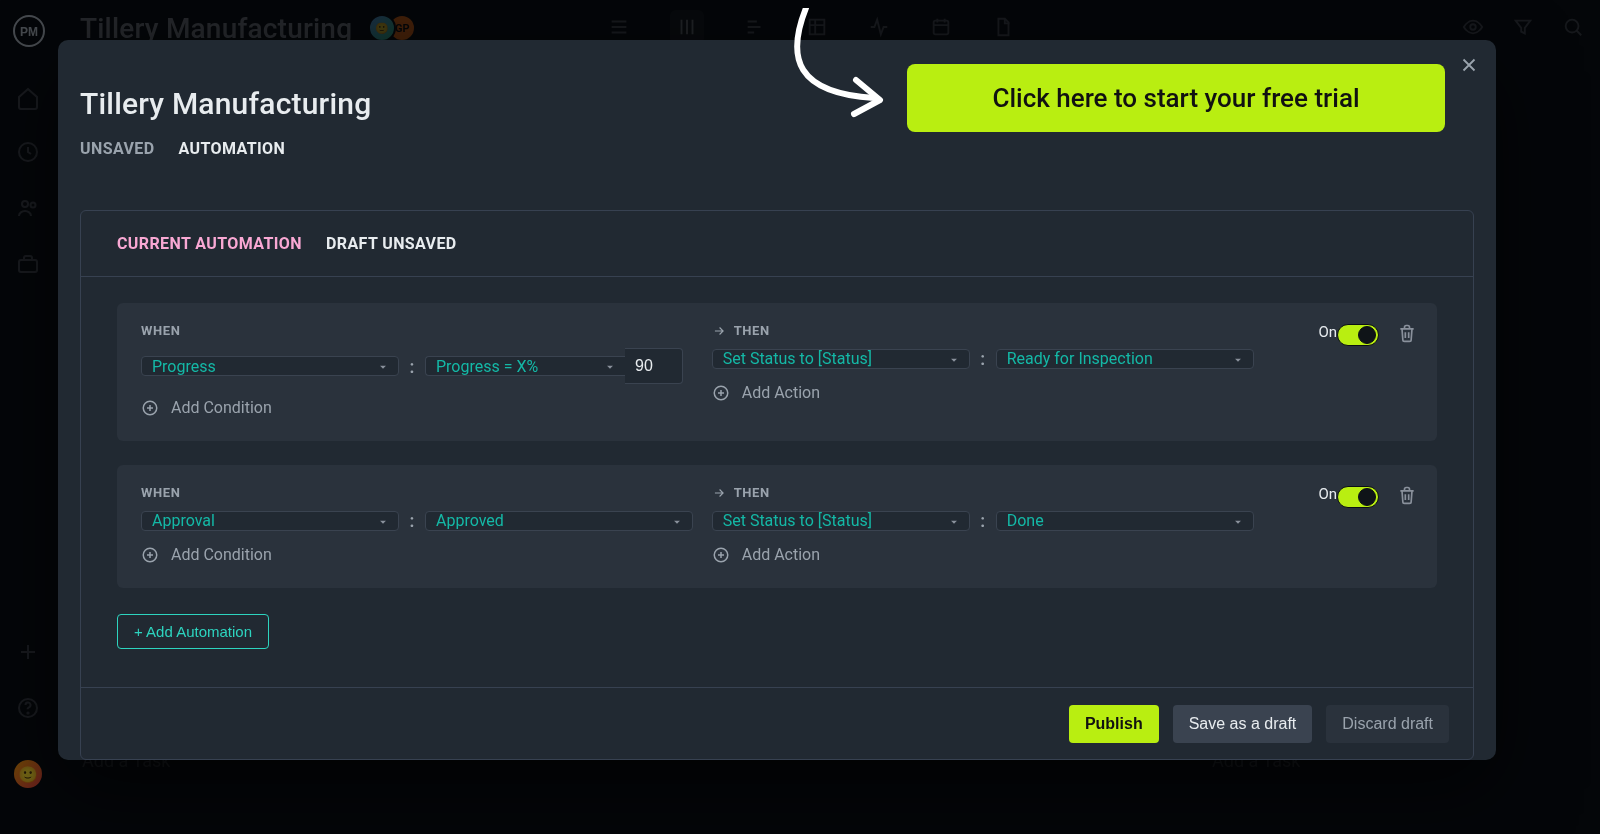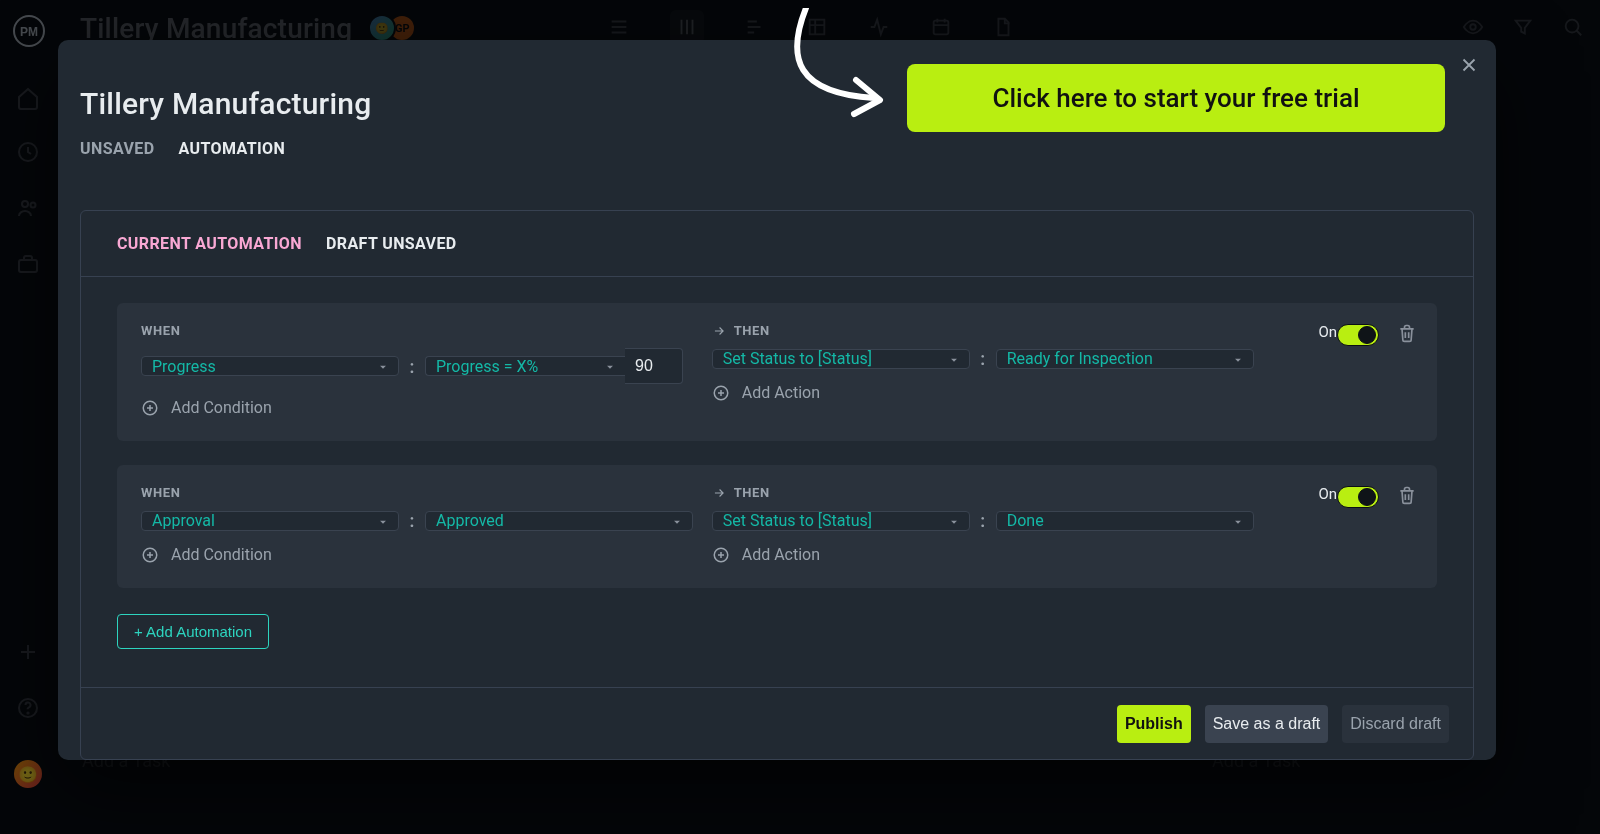--- a/index.html
+++ b/index.html
@@ -57,21 +57,21 @@
   .joined-left { border-radius:4px 0 0 4px; border-right:none;}
   .addline { margin-top:14px; display:flex; align-items:center; gap:12px; color:#9aa3ad; cursor:pointer; font-size:16px;}
   .addline svg { width:18px;height:18px; }
   .on-label { font-size:15px; color:#e8ecef; margin-bottom:6px;}
   .toggle-row { display:flex; align-items:center; gap:18px;}
   .toggle { width:42px; height:22px; background:#b9ee11; border-radius:11px; position:relative; cursor:pointer; border:1px solid #0b0f14;}
   .toggle .knob { position:absolute; right:2px; top:1px; width:18px; height:18px; border-radius:50%; background:#0f1418; border:1px solid #0b0f14;}
   .trash { width:20px;height:24px; color:#8a919c; cursor:pointer;}
   .add-auto { margin-top:2px; display:inline-flex; align-items:center; gap:8px; border:1px solid #2dd4bf; color:#2dd4bf; padding:8px 16px; border-radius:4px; background:transparent; font-size:15px; cursor:pointer;}
   .panel-foot { position:absolute; left:0; right:0; bottom:0; height:72px; border-top:1px solid #374151; display:flex; align-items:center; justify-content:flex-end; gap:14px; padding-right:24px;}
-  .btn { height:38px; padding:0 8px; border-radius:4px; font-size:16px; display:flex; align-items:center; cursor:pointer; border:none;}
+  .btn { height:38px; padding:0 16px; border-radius:4px; font-size:16px; display:flex; align-items:center; cursor:pointer; border:none;}
   .btn-primary { background:#b9ee11; color:#111; font-weight:600;}
   .btn-secondary { background:#3a4350; color:#e8ecef;}
   .btn-tertiary { background:#2a323c; color:#9aa3ad;}
   
   .ghost-task { position:absolute; color:#6b7280; opacity:.3; font-size:18px; }
 </style>
 </head>
 <body>
 
 <div class="app">

